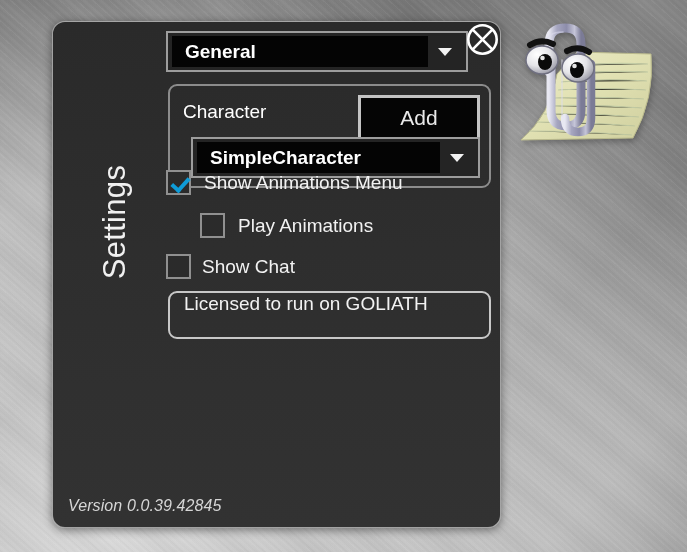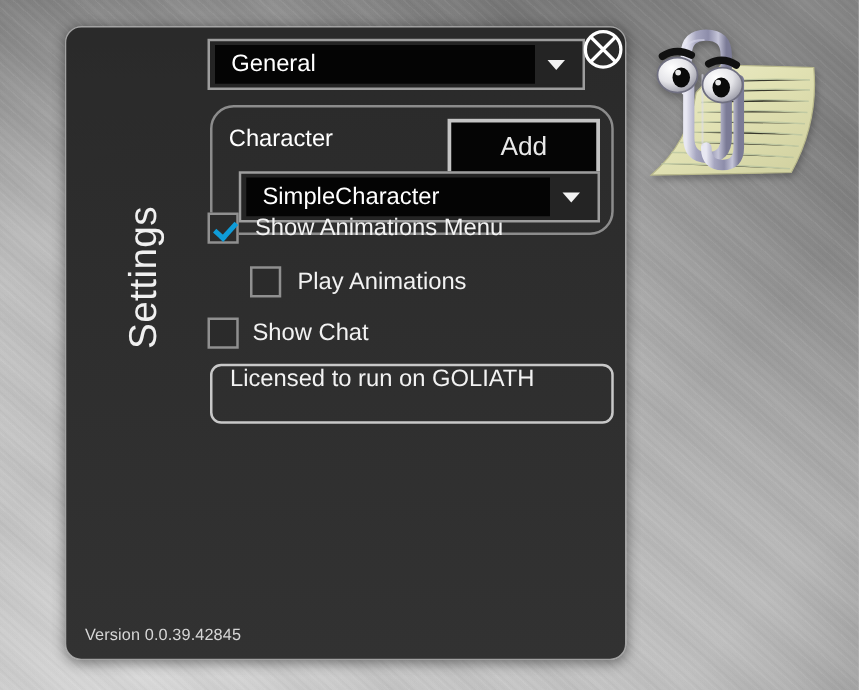--- a/index.html
+++ b/index.html
@@ -116,20 +116,21 @@
     flex: 1 1 auto;
     background: #040404;
     color: #ffffff;
     height: 100%;
     display: flex;
     align-items: center;
     padding-left: 13px;
     font-size: 19px;
     white-space: nowrap;
     overflow: hidden;
+    font-weight: bold;
   }
   .combo .caret {
     flex: 0 0 auto;
     width: 34px;
     display: flex;
     align-items: center;
     justify-content: center;
   }
   .caret-glyph {
     width: 0; height: 0;
@@ -147,21 +148,21 @@
   }
 
   
   #character-group {
     position: absolute;
     left: 53px;
     top: 62px;
     width: 323px;
     height: 104px;
     border: 2px solid #8c8c8c;
-    border-radius: 19px;
+    border-radius: 9px;
     background: transparent;
   }
   #character-label {
     position: absolute;
     left: 13px;
     top: 15px;
     color: #ffffff;
     font-size: 19px;
   }
   #add-button {
@@ -245,22 +246,23 @@
     font-size: 19px;
     white-space: nowrap;
   }
 
   
   #version-text {
     position: absolute;
     left: 15px;
     bottom: 12px;
     color: #d6d6d6;
-    font-size: 13px;
+    font-size: 16px;
     letter-spacing: .1px;
+    font-style: italic;
   }
 
   
   #close-button {
     position: absolute;
     left: 466px;
     top: 23px;
     width: 33px;
     height: 33px;
     z-index: 6;

